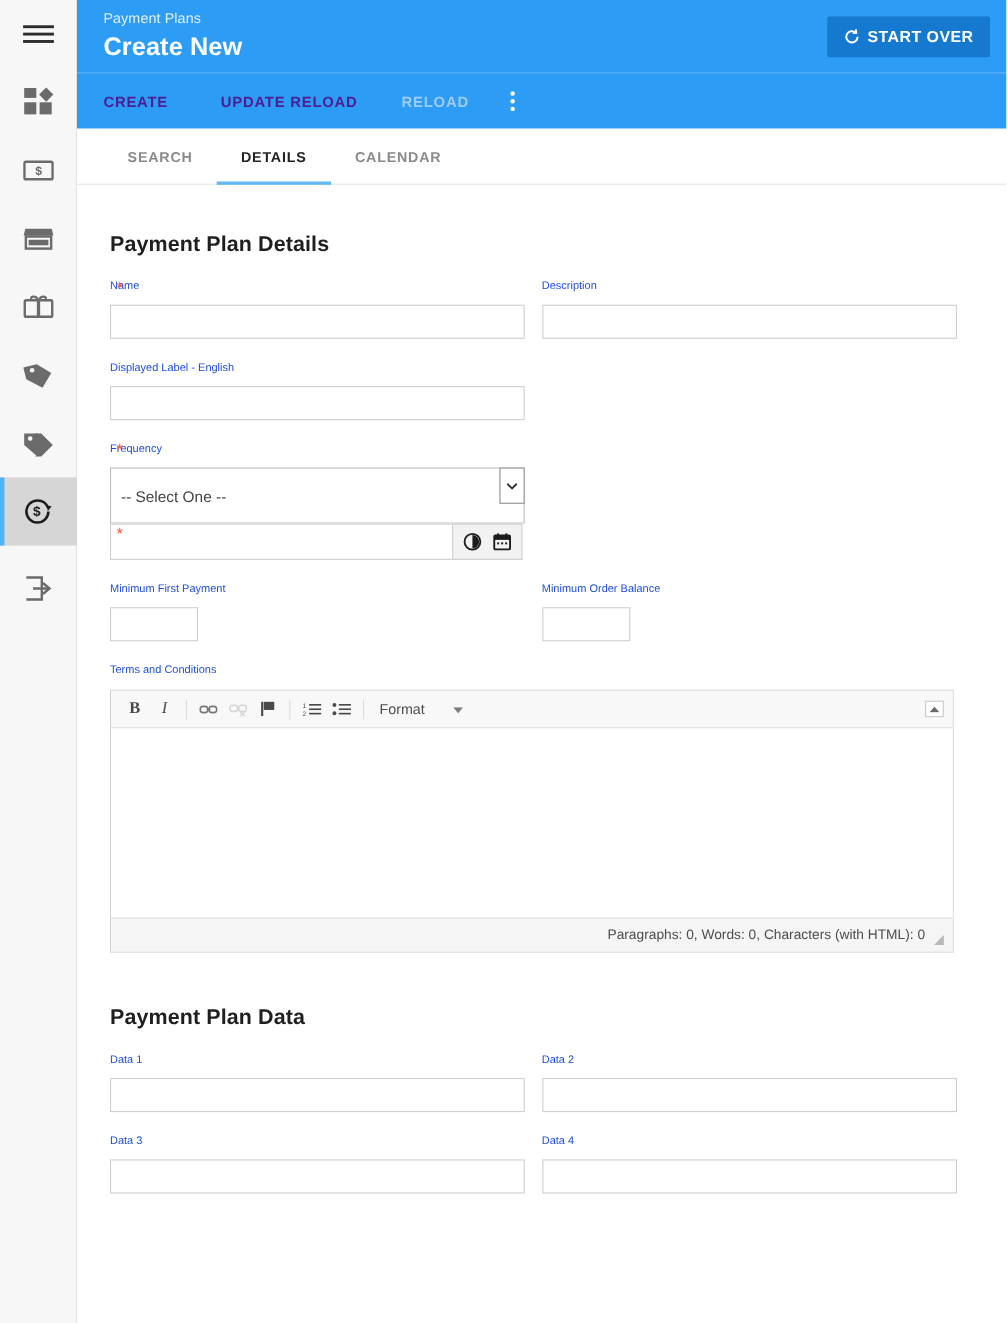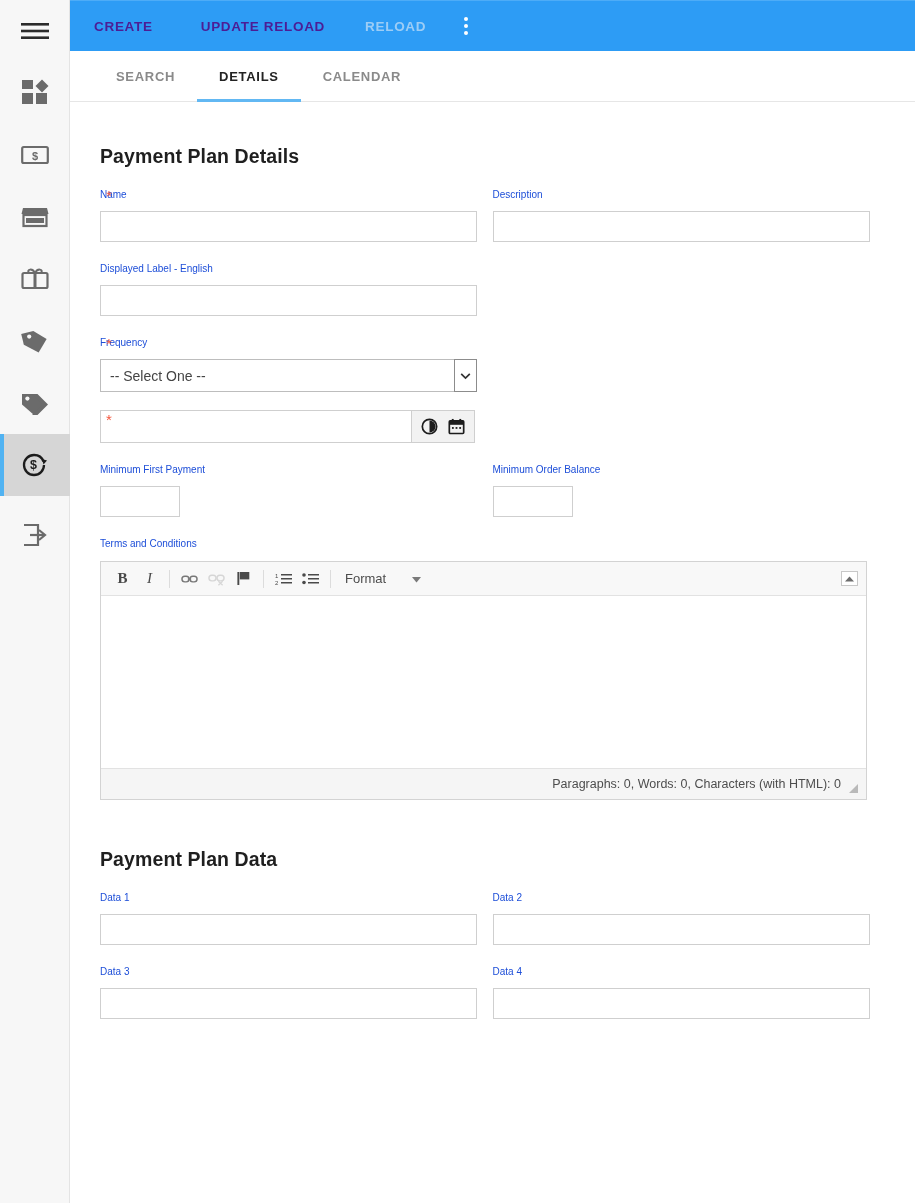--- a/index.html
+++ b/index.html
@@ -141,21 +141,21 @@
   .fin.small { width: 80px; }
   .req {
     color: #f4573e; font-size: 15px; position:absolute;
     margin-left: 6px; top: 1px;
   }
   .input-wrap { display:flex; align-items:flex-start; }
 
   
   .sel-wrap { position: relative; width: 377px; height: 33px; }
   .fsel {
-    width: 377px; height: 33px;
+    width: 377px; height: 51px;
     border: 1px solid #bdbdbd; background:#fff;
     font-size: 14px; padding: 0 9px;
     color: #444;
     font-family: "Liberation Sans", sans-serif;
     -webkit-appearance: none; appearance: none;
     outline:none;
   }
   .sel-arrow {
     position: absolute; right: 0; top: 0;
     width: 23px; height: 33px;
@@ -321,20 +321,33 @@
           <path d="M2 2 H16 V22 H2" fill="none" stroke="#6b6b6b" stroke-width="2.2"></path>
           <line x1="8" y1="12" x2="22" y2="12" stroke="#6b6b6b" stroke-width="2.2"></line>
           <polyline points="17,7 23,12 17,17" fill="none" stroke="#6b6b6b" stroke-width="2.2"></polyline>
         </svg>
       </span>
     </div>
   </nav>
 
   <div class="main">
 
+    <div class="hdr">
+      <div class="hdr-eyebrow">Payment Plans</div>
+      <div class="hdr-title">Create New</div>
+      <button class="start-over">
+        <span>
+          <svg width="15" height="15" viewBox="0 0 16 16">
+            <path d="M13.5 8 A5.5 5.5 0 1 1 11.6 3.8" fill="none" stroke="#fff" stroke-width="1.9"></path>
+            <polyline points="11.8,0.8 12.1,4.3 8.6,4.1" fill="none" stroke="#fff" stroke-width="1.9"></polyline>
+          </svg>
+        </span>
+        <span>START OVER</span>
+      </button>
+    </div>
 
     <div class="actionbar">
       <button class="action-btn">CREATE</button>
       <button class="action-btn">UPDATE RELOAD</button>
       <button class="action-btn disabled">RELOAD</button>
       <div class="kebab">
         <span class="kebab-inner">
             <i></i>
             <i></i>
             <i></i>

